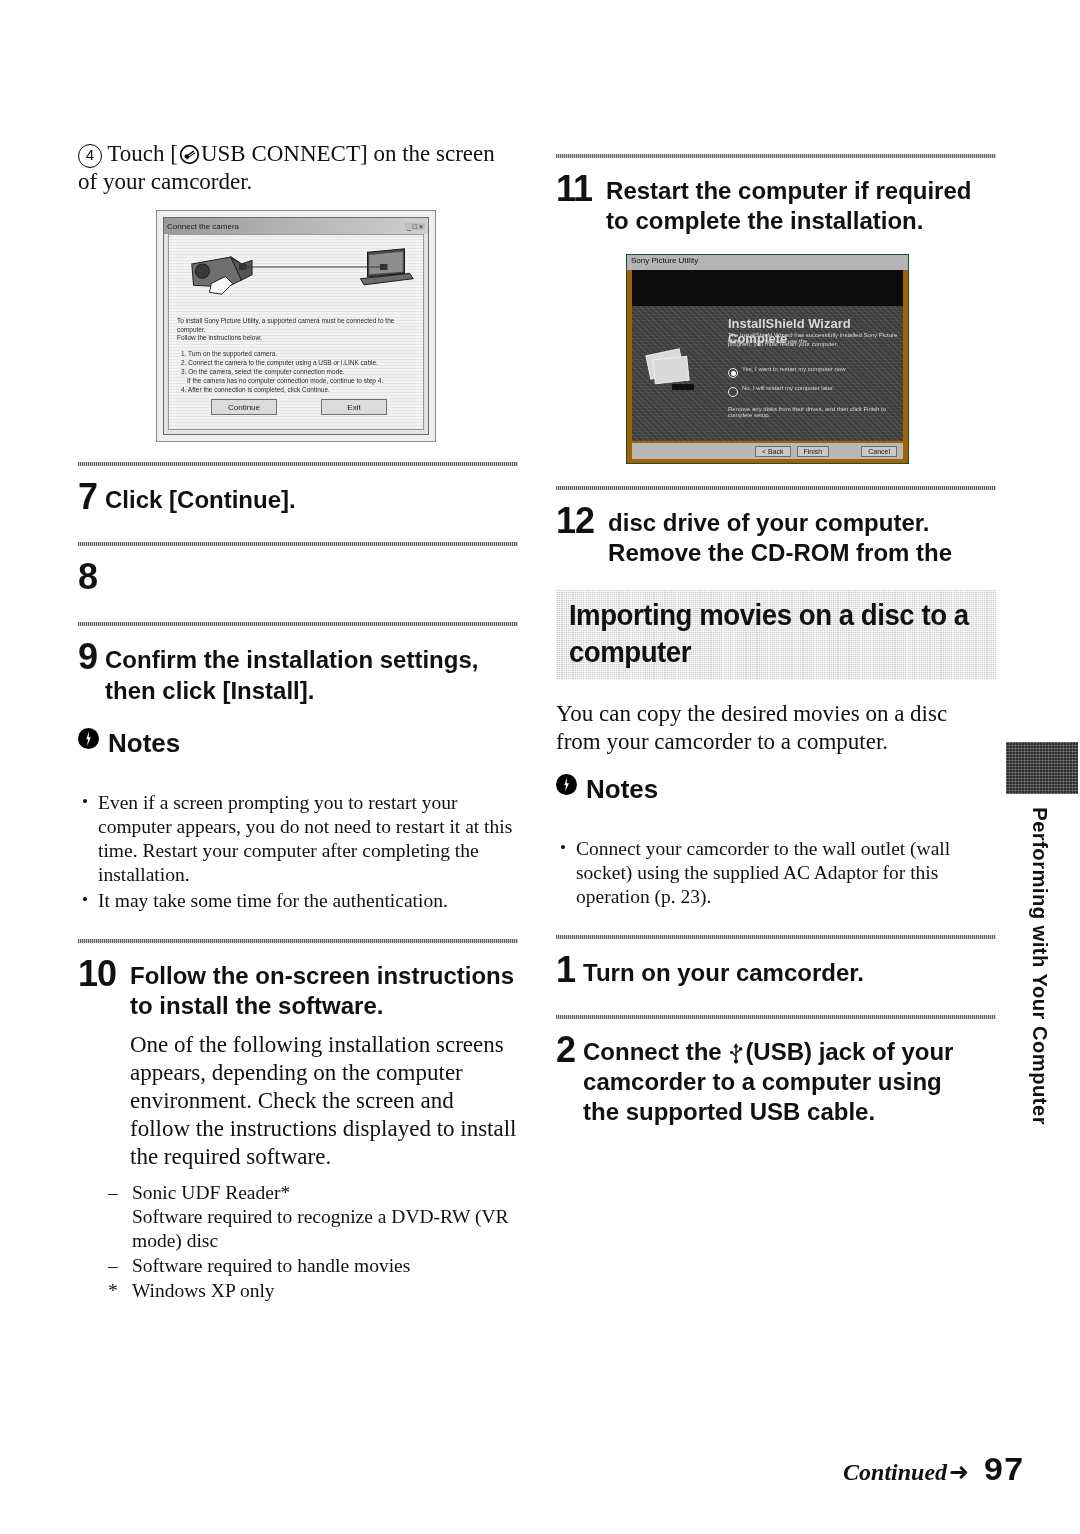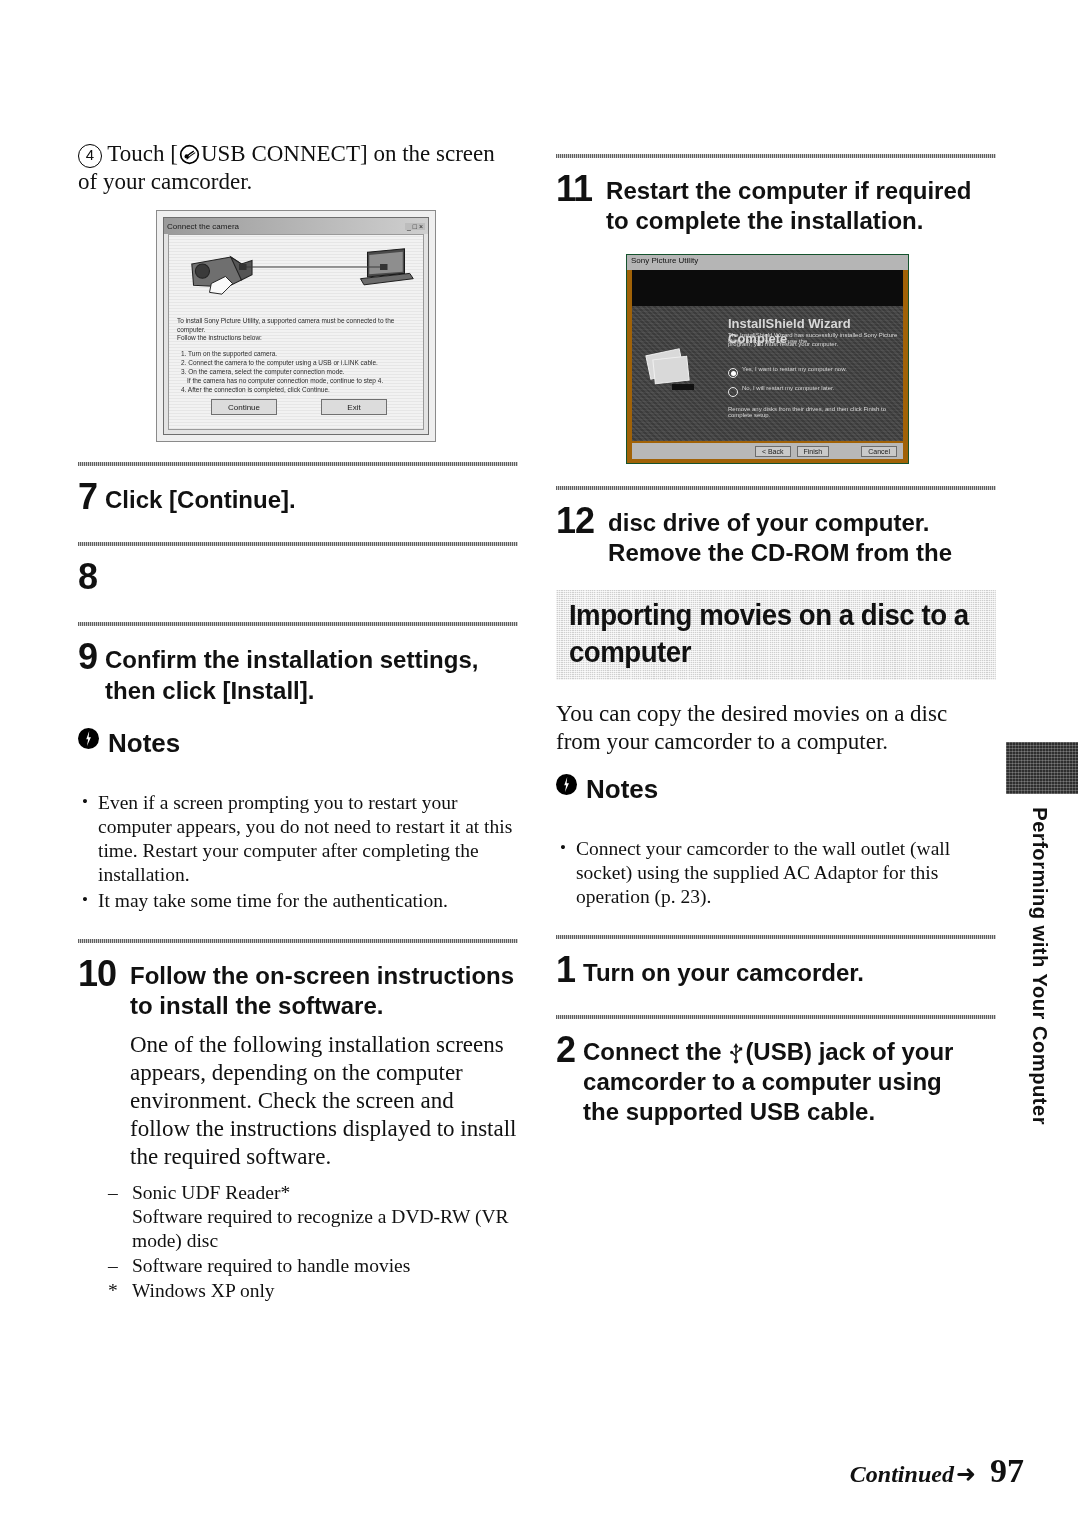--- a/index.html
+++ b/index.html
@@ -375,21 +375,21 @@
     font-weight: bold;
     font-size: 24px;
   }
   .arrow-glyph {
     font-family: "DejaVu Sans", sans-serif;
     font-size: 24px;
     line-height: 1;
     margin-left: 2px;
   }
   .pagenum {
-    font-family: Liberation Serif, serif;
+    font-family: Liberation Mono, monospace;
     font-weight: bold;
     font-size: 34px;
   }
 </style>
 </head>
 <body>
 
 <div class="page">
 
   <div class="col col-left">

